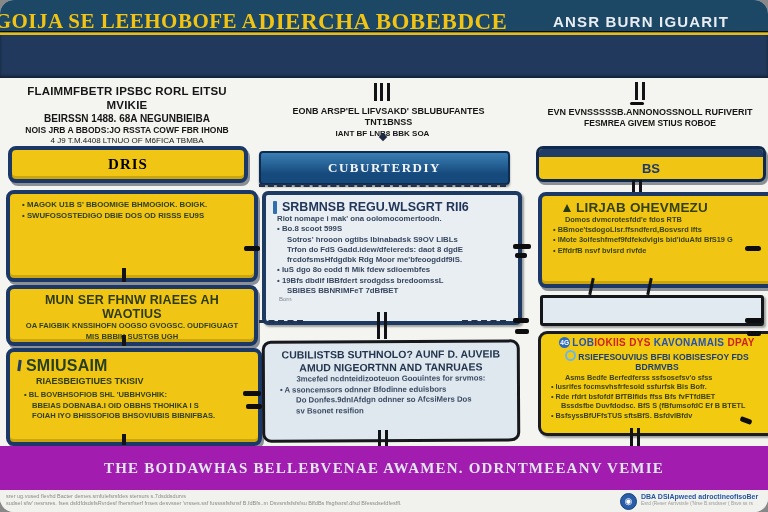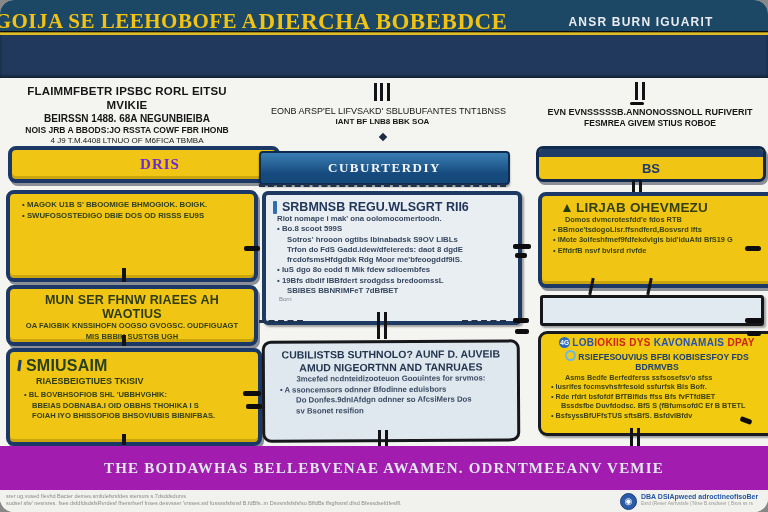--- a/index.html
+++ b/index.html
@@ -9,50 +9,50 @@
   
   #top-strip{left:0;top:0;width:768px;height:31px;background:#1c4866;}
   #gold-line{left:0;top:31px;width:768px;height:4px;
      background:linear-gradient(#7a6410,#f3cf2a 45%,#b98d12);border-top:1px solid #0c0c0c;}
   #header-band{left:0;top:35px;width:768px;height:43px;background:#21395c;
      box-shadow:inset 0 -2px 3px rgba(0,0,0,.45);}
   .hd{position:absolute;top:0;height:43px;display:flex;align-items:center;justify-content:center;
       font-family:"Liberation Serif",serif;font-weight:bold;white-space:nowrap;}
   #hd1{left:0;width:252px;color:#f2c312;font-size:21px;letter-spacing:.5px;}
   #hd2{left:252px;width:262px;color:#f2c312;font-size:23px;letter-spacing:.5px;}
-  #hd3{left:514px;width:254px;color:#e9edf2;font-size:12px;letter-spacing:1.2px;font-family:"Liberation Sans",sans-serif;}
+  #hd3{left:514px;width:254px;color:#e9edf2;font-size:15px;letter-spacing:1.2px;font-family:"Liberation Sans",sans-serif;}
   
   .intro{color:#161616;text-align:center;line-height:1.25;}
   #intro1{left:8px;top:84px;width:238px;}
   #intro1 .l0{font-size:11.5px;font-weight:bold;letter-spacing:.2px;}
   #intro1 .l1{font-size:10px;font-weight:bold;}
   #intro1 .l2{font-size:8.5px;font-weight:600;}
   #intro1 .l3{font-size:8px;}
   #intro2{left:259px;top:106px;width:247px;}
-  #intro2 .l0{font-size:9px;font-weight:normal;margin-left:12px;}
+  #intro2 .l0{font-size:9px;font-weight:bold;margin-left:12px;}
   #intro2 .l1{font-size:8px;font-weight:600;}
   #intro3{left:534px;top:107px;width:232px;}
   #intro3 .l0{font-size:9px;font-weight:bold;}
   #intro3 .l1{font-size:8.5px;font-weight:600;}
   
   .vline{position:absolute;width:3px;background:#121316;}
   .hdash{position:absolute;height:5px;background:#0d0d0f;border-radius:2px;}
   .diamond{position:absolute;width:6px;height:6px;background:#1d2b44;transform:rotate(45deg);}
   .dashes{position:absolute;height:0;border-top:3px dashed #20324e;}
   
   .ybox{position:absolute;background:#f0c513;border:4px solid #1b3866;border-radius:8px;
         box-shadow:2px 3px 0 rgba(10,20,40,.45), inset 0 -3px 0 rgba(90,70,0,.25);}
   .ybox .ttl{font-weight:bold;text-align:center;color:#2e3c14;letter-spacing:.2px;}
   .ybox .ln{color:#31401f;font-weight:600;}
   
   .lbox{position:absolute;background:#e9eef3;border:4px solid #1d3a63;border-radius:6px;
         box-shadow:2px 2px 2px rgba(0,0,0,.35);}
   
   #c1-label{left:8px;top:146px;width:232px;height:29px;display:flex;align-items:center;justify-content:center;
-     font-size:15px;font-weight:bold;color:#6d28d9;font-family:"Liberation Serif",serif;letter-spacing:1px;padding-left:32px;}
+     font-size:15px;font-weight:bold;color:#000000;font-family:"Liberation Serif",serif;letter-spacing:1px;}
   #c1-b2{left:6px;top:190px;width:232px;height:74px;padding:5px 6px;}
   #c1-b2 .ttl{font-size:13px;}
   #c1-b2 .ln{font-size:7.8px;line-height:1.45;text-align:left;margin-left:6px;}
   #c1-b3{left:6px;top:285px;width:232px;height:45px;padding:4px 6px;}
   #c1-b3 .ttl{font-size:12.5px;}
   #c1-b3 .ln{font-size:7.6px;line-height:1.4;text-align:center;}
   #c1-b4{left:6px;top:348px;width:232px;height:80px;padding:5px 8px;}
   #c1-b4 .ttl{font-size:16px;text-align:left;color:#27401c;}
   #c1-b4 .sub{font-size:9px;font-weight:bold;color:#2e3c14;margin:1px 0 4px 12px;text-align:left;padding-left:6px;}
   #c1-b4 .ln{font-size:7.6px;line-height:1.4;text-align:left;margin-left:6px;}

